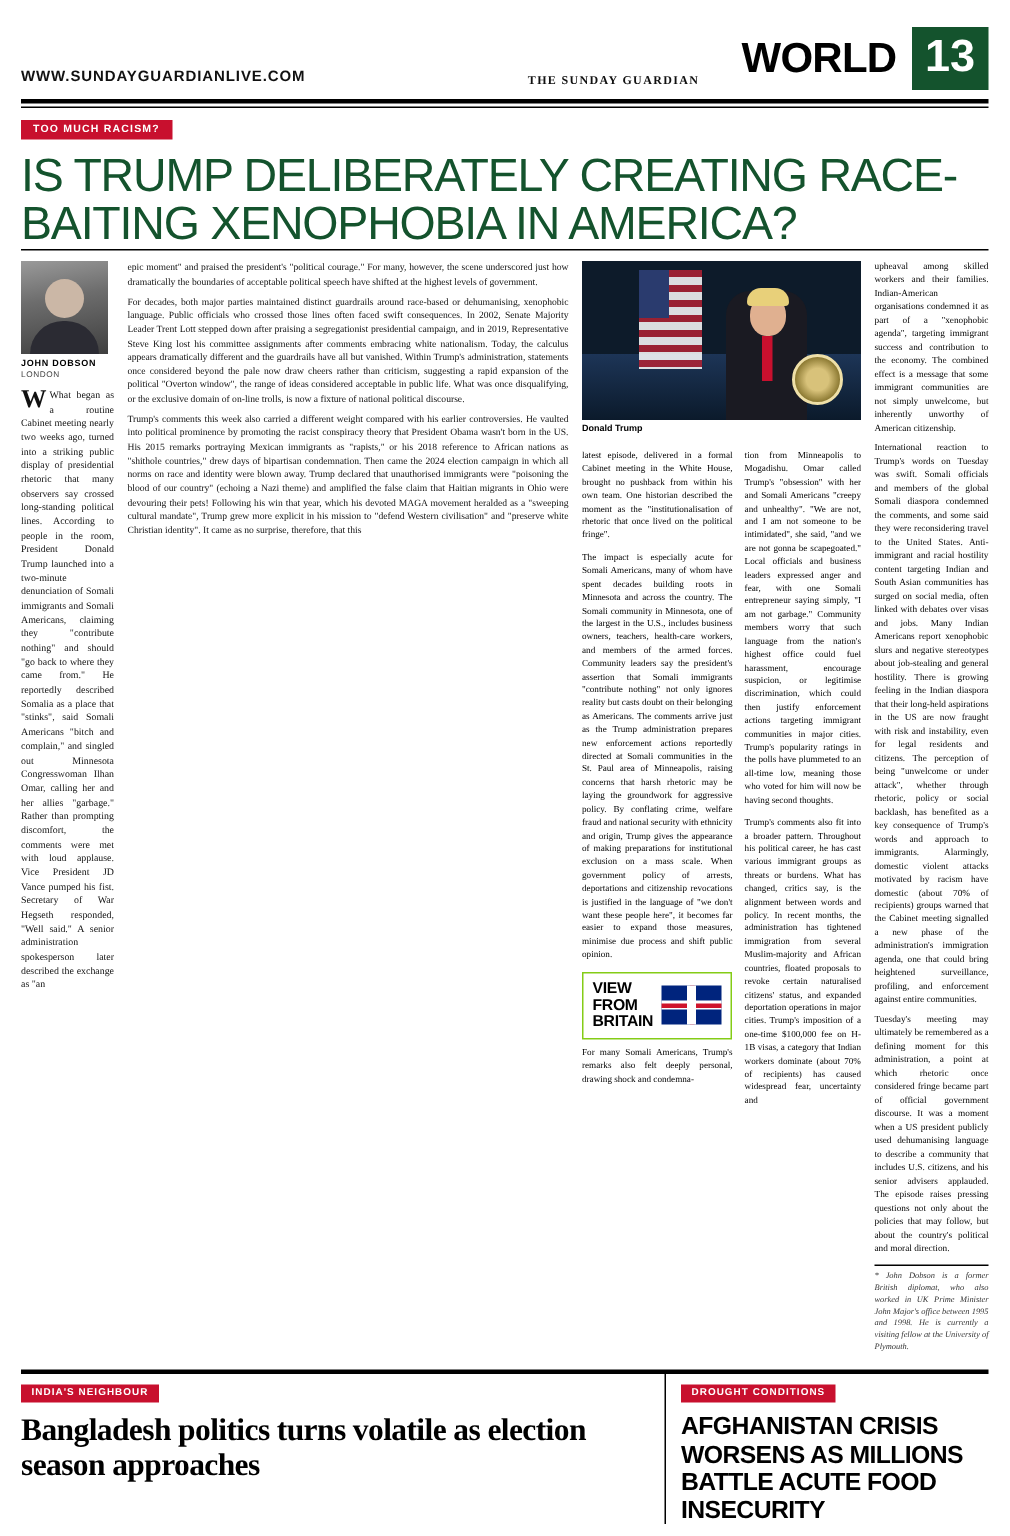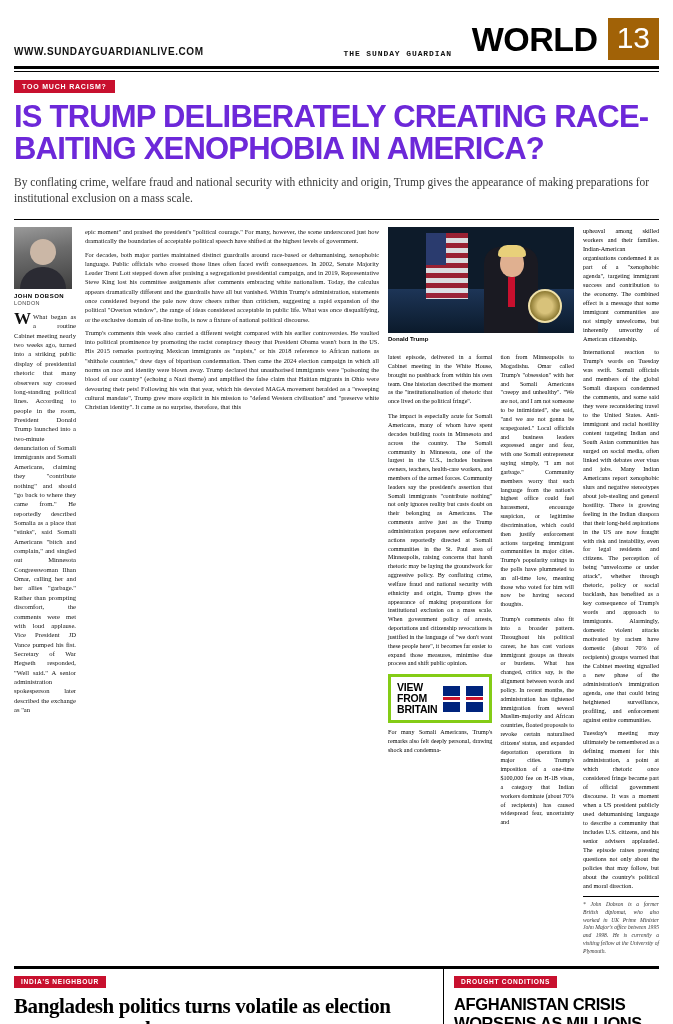--- a/index.html
+++ b/index.html
@@ -32,43 +32,43 @@
     font-weight: 700;
     color: #111;
     padding-bottom: 3px;
   }
   .mast-center {
     text-align: center;
     flex: 1;
     font-size: 8px;
     line-height: 1.35;
     letter-spacing: 0.9px;
-    font-family: Liberation Mono, monospace;
+    font-family: Liberation Serif, serif;
     font-weight: 700;
     color: #111;
     transform: translateX(60px);
   }
   .mast-right {
     display: flex;
     align-items: center;
     gap: 10px;
   }
   .word-world {
     font-family: "Liberation Sans", sans-serif;
     font-weight: 700;
-    font-size: 34px;
+    font-size: 28px;
     letter-spacing: -0.5px;
     line-height: 0.9;
     color: #000;
   }
   .page-num {
-    background: #a16207;
+    background: #14532d;
     color: #fff;
     font-family: "Liberation Sans", sans-serif;
-    font-weight: 400;
+    font-weight: 700;
     font-size: 30px;
     line-height: 1;
     padding: 5px 9px 7px 9px;
   }
   .rule-thick { height: 3px; background: #000; }
   .rule-thin { height: 1px; background: #000; margin-top: 1.5px; }
 
   
   .kicker {
     display: inline-block;
@@ -78,26 +78,26 @@
     font-weight: 700;
     font-size: 7px;
     letter-spacing: 0.8px;
     padding: 3px 8px 3px 8px;
     margin-top: 8px;
   }
 
   
   h1.headline {
     font-family: "Liberation Sans", sans-serif;
-    font-weight: 700;
+    font-weight: 400;
     font-size: 31px;
     line-height: 1.06;
     letter-spacing: -0.8px;
     margin: 8px 0 0 0;
-    color: #6d28d9;
+    color: #14532d;
   }
   .standfirst {
     font-family: "Liberation Serif", serif;
     font-size: 11.5px;
     line-height: 1.34;
     color: #3a3a3a;
     margin: 9px 0 6px 0;
     padding-bottom: 7px;
   }
 
@@ -220,21 +220,21 @@
     border: 2px solid #efe0a8;
   }
   .photo-caption {
     font-family: "Liberation Sans", sans-serif;
     font-weight: 700;
     font-size: 6px;
     margin-top: 3px;
   }
   .vfb-box {
     margin-top: 6px;
-    border: 3px solid #84cc16;
+    border: 1px solid #84cc16;
     padding: 5px 6px;
     display: flex;
     align-items: center;
     gap: 6px;
   }
   .vfb-text {
     font-family: "Liberation Sans", sans-serif;
     font-weight: 700;
     font-size: 10.5px;
     line-height: 1.05;
@@ -333,21 +333,20 @@
       <div class="word-world">WORLD</div>
       <div class="page-num">13</div>
     </div>
   </div>
   <div class="rule-thick"></div>
   <div class="rule-thin"></div>
 
   
   <div class="kicker">TOO MUCH RACISM?</div>
   <h1 class="headline">IS TRUMP DELIBERATELY CREATING RACE-BAITING XENOPHOBIA IN AMERICA?</h1>
-  <div class="standfirst">By conflating crime, welfare fraud and national security with ethnicity and origin, Trump gives the appearance of making preparations for institutional exclusion on a mass scale.</div>
 
   <div class="top-section">
 
     <div class="author-col">
       <div class="author-photo"></div>
       <div class="author-name">JOHN DOBSON</div>
       <div class="author-loc">LONDON</div>
       <div class="author-text">
         <span class="dropcap">W</span><span>What began as a routine Cabinet meeting nearly two weeks ago, turned into a striking public display of presidential rhetoric that many observers say crossed long-standing political lines. According to people in the room, President Donald Trump launched into a two-minute denunciation of Somali immigrants and Somali Americans, claiming they "contribute nothing" and should "go back to where they came from." He reportedly described Somalia as a place that "stinks", said Somali Americans "bitch and complain," and singled out Minnesota Congresswoman Ilhan Omar, calling her and her allies "garbage." Rather than prompting discomfort, the comments were met with loud applause. Vice President JD Vance pumped his fist. Secretary of War Hegseth responded, "Well said." A senior administration spokesperson later described the exchange as "an</span>
       </div>

